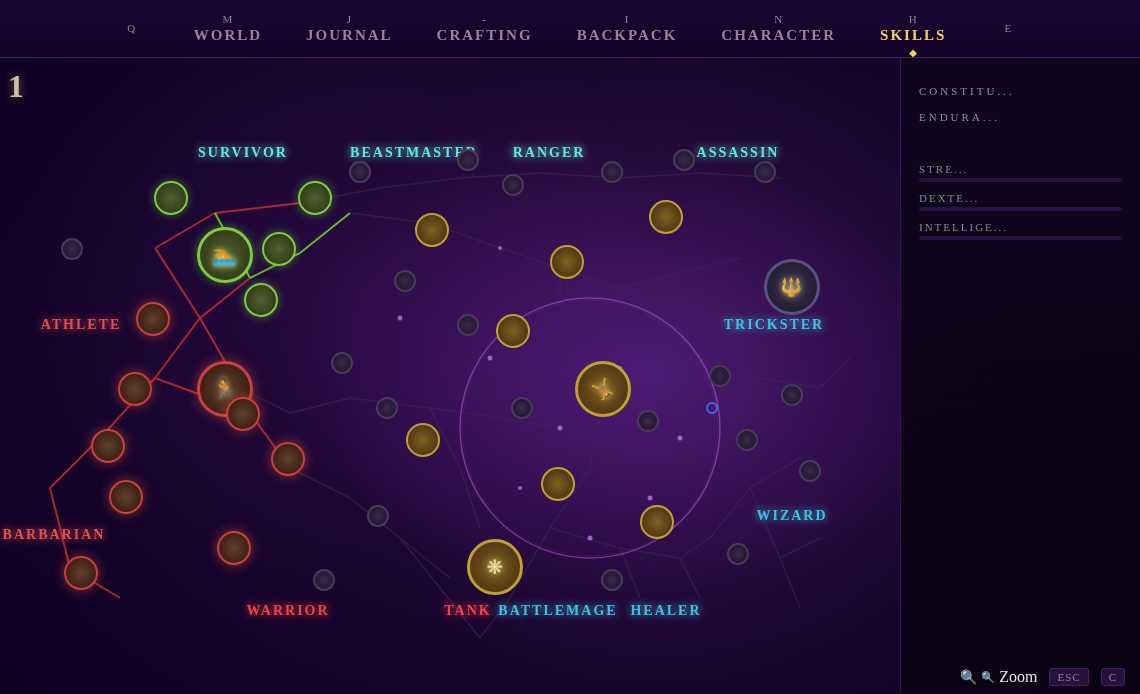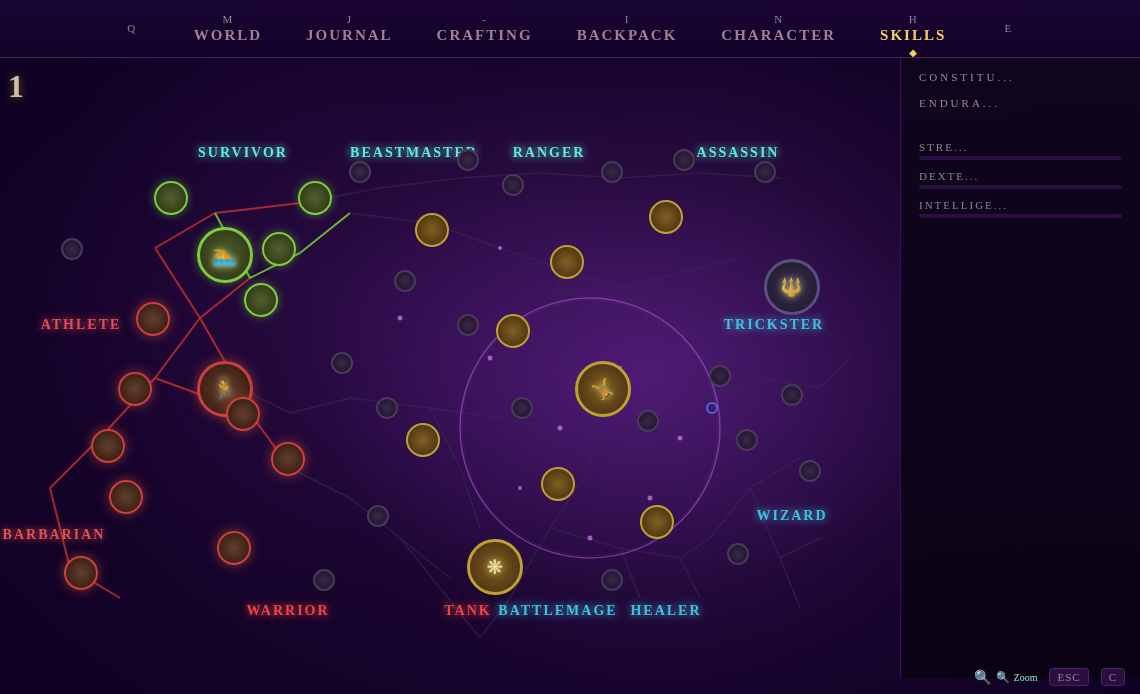--- a/index.html
+++ b/index.html
@@ -84,21 +84,21 @@
       content: '◆';
       position: absolute;
       bottom: -8px;
       font-size: 10px;
       color: #f0d060;
     }
 
     
     .right-panel {
       position: absolute;
-      top: 42px;
+      top: 56px;
       right: 0;
       width: 240px;
       height: calc(100% - 58px);
       background: linear-gradient(180deg, rgba(15,5,30,0.95) 0%, rgba(10,3,20,0.98) 100%);
       border-left: 1px solid #3a1060;
       padding: 15px 18px;
       z-index: 5;
     }
     .stat-section-title {
       font-size: 11px;
@@ -455,21 +455,21 @@
   <div class="node node-large" style="left:88%;top:36%;background:radial-gradient(circle,#3a3050,#1a1828);border-color:#5a5080;">
     <span class="node-icon" style="font-size:18px;">🔱</span>
   </div>
 </div>
 
 <div class="right-panel">
   <div class="stat-section-title">CONSTITU...</div>
 
   <div class="stat-section-title" style="">ENDURA...</div>
 
-  <div style="margin-top:32px;">
+  <div style="margin-top:40px;">
     <div class="stat-bar-container">
       <div class="stat-label">STRE...</div>
       <div class="stat-bar">
         <div class="stat-bar-fill" style="width:0%"></div>
       </div>
     </div>
     <div class="stat-bar-container">
       <div class="stat-label">DEXTE...</div>
       <div class="stat-bar">
         <div class="stat-bar-fill" style="width:0%"></div>
@@ -481,17 +481,17 @@
         <div class="stat-bar-fill" style="width:0%"></div>
       </div>
     </div>
   </div>
 </div>
 
 <div class="bottom-bar">
   <div class="zoom-icons">
     <span style="font-size:14px;">🔍</span>
     <span style="font-size:11px;">🔍</span>
-    <span style="color:#86efac;font-size:10px;">Zoom</span>
+    <span style="color:#e5e5e5;font-size:16px;">Zoom</span>
   </div>
   <div class="esc-hint">ESC</div>
   <div class="esc-hint">C</div>
 </div>
 
 </body></html>

